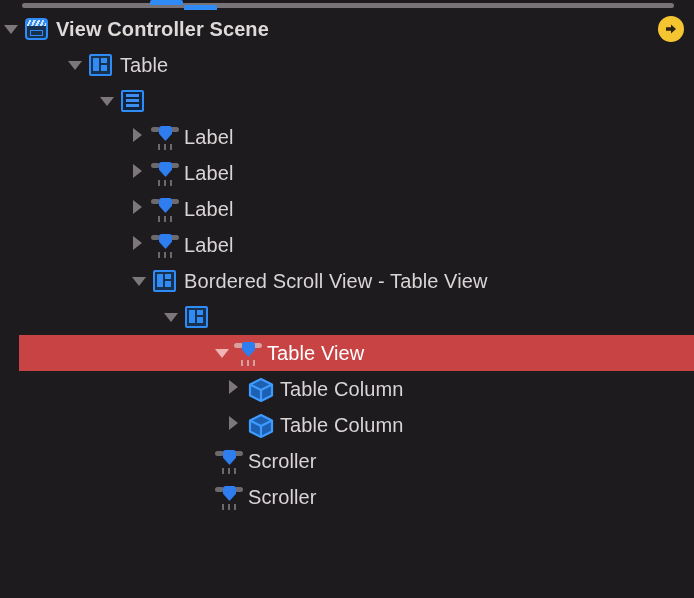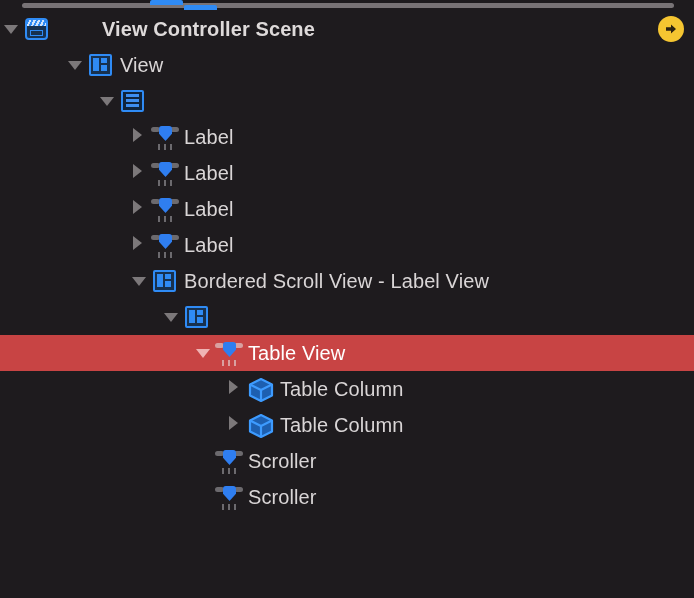--- a/index.html
+++ b/index.html
@@ -39,21 +39,21 @@
     overflow: hidden;
   }
 
   .row {
     position: relative;
     height: 36px;
     display: flex;
     align-items: center;
     box-sizing: border-box;
   }
-  .row.selected { background: #c84444; }
+  .row.selected { background: #c84444; margin-left: 19px; }
 
   .twisty {
     width: 22px;
     height: 36px;
     flex: 0 0 22px;
     position: relative;
   }
   .twisty.down::before {
     content: "";
     position: absolute;
@@ -81,21 +81,21 @@
     position: relative;
   }
 
   .label {
     color: #d9d5d6;
     font-size: 20px;
     white-space: nowrap;
     letter-spacing: 0.1px;
     padding-left: 4px;
   }
-  .label.bold { font-weight: bold; color: #dedada; font-size: 20px; margin-left: 46px; }
+  .label.bold { font-weight: bold; color: #dedada; font-size: 20px; }
   .row.selected .label { color: #ffffff; }
 
   
 
   
   .ic-scene {
     position: absolute; left: 3px; top: 7px;
     width: 23px; height: 22px;
     border: 2px solid #2f8bf5;
     border-radius: 4px;
@@ -275,21 +275,21 @@
     <div class="row">
       <div style="width: 64px; flex: 0 0 64px; height: 36px;"></div>
       <div class="twisty down"></div>
       <div class="icon-slot">
         <div class="ic-view">
           <div class="bar-l"></div>
           <div class="bar-tr"></div>
           <div class="bar-br"></div>
         </div>
       </div>
-      <span class="label">View</span>
+      <span class="label">Table</span>
     </div>
     <div class="row">
       <div style="width: 96px; flex: 0 0 96px; height: 36px;"></div>
       <div class="twisty down"></div>
       <div class="icon-slot">
         <div class="ic-stack">
           <i></i>
           <i></i>
           <i></i>
         </div>
@@ -358,21 +358,21 @@
     <div class="row">
       <div style="width: 128px; flex: 0 0 128px; height: 36px;"></div>
       <div class="twisty down"></div>
       <div class="icon-slot">
         <div class="ic-view">
           <div class="bar-l"></div>
           <div class="bar-tr"></div>
           <div class="bar-br"></div>
         </div>
       </div>
-      <span class="label">Bordered Scroll View - Label View</span>
+      <span class="label">Bordered Scroll View - Table View</span>
     </div>
     <div class="row">
       <div style="width: 160px; flex: 0 0 160px; height: 36px;"></div>
       <div class="twisty down"></div>
       <div class="icon-slot">
         <div class="ic-view">
           <div class="bar-l"></div>
           <div class="bar-tr"></div>
           <div class="bar-br"></div>
         </div>

